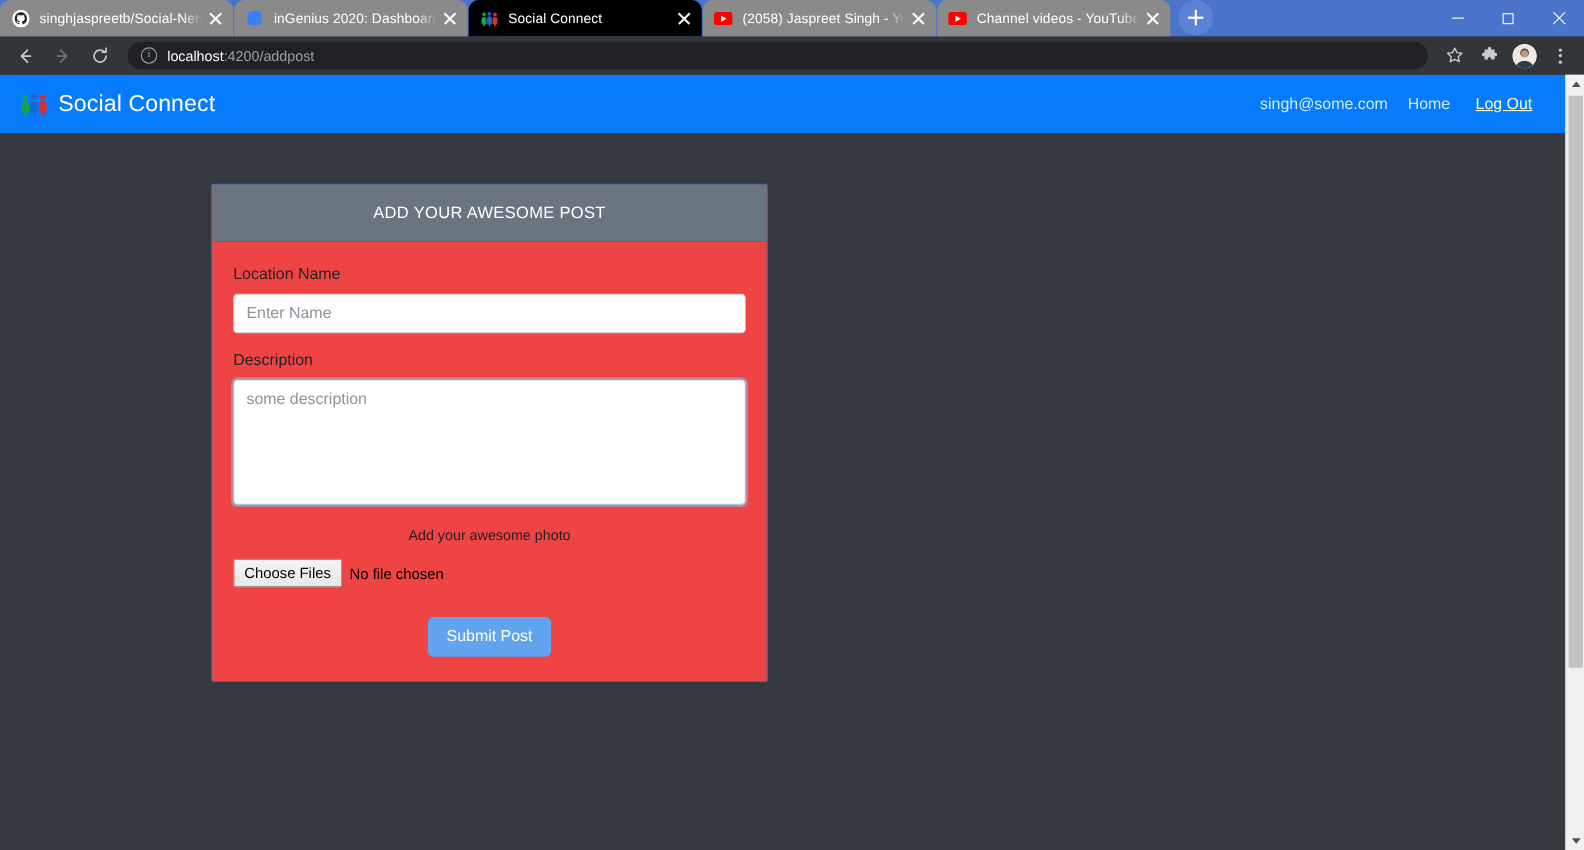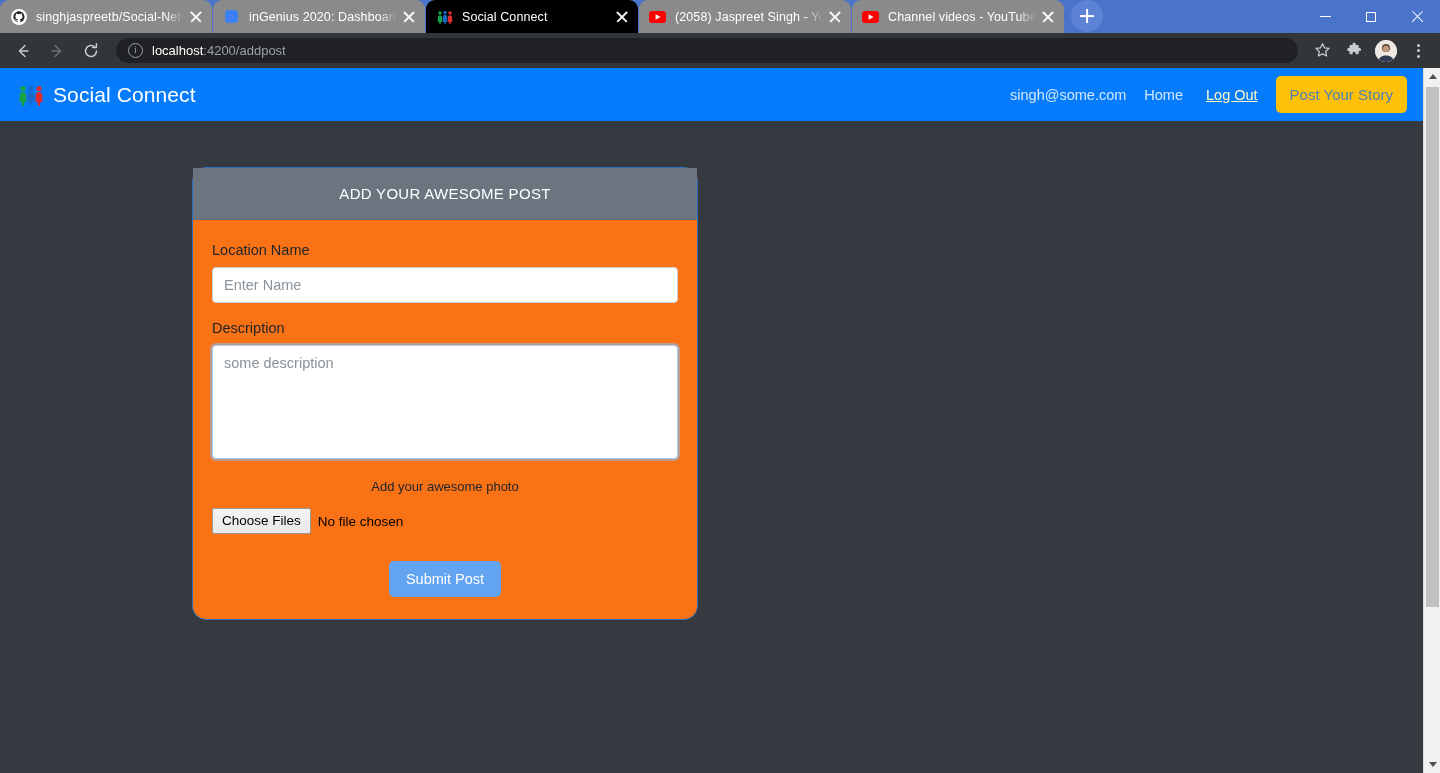--- a/index.html
+++ b/index.html
@@ -235,23 +235,23 @@
     border-radius: 5px;
     margin-left: 4px;
     white-space: nowrap;
   }
 
   
   .card {
     position: absolute;
     left: 192px; top: 99px;
     width: 506px;
-    background: #f97316;
+    background: #ef4444;
     border: 1px solid #2f6fbf;
-    border-radius: 14px;
+    border-radius: 2px;
   }
   .card-header {
     background: #6b7580;
     color: #ffffff;
     text-align: center;
     font-size: 15px;
     letter-spacing: .3px;
     padding: 17px 10px 17px;
     border-bottom: 1px solid #5f6a75;
   }
@@ -504,21 +504,20 @@
               <circle cx="21" cy="4.5" r="2.6" fill="#e02b2b"></circle>
                 <path d="M21 8c-2 0-3.4 1.6-3.4 3.6V18h2l.5 4h1.8l.5-4h2v-6.4C24.4 9.6 23 8 21 8z" fill="#e02b2b"></path>
             </svg>
           </span>
           <span>Social Connect</span>
         </div>
         <div class="nav-right">
           <span class="nav-link">singh@some.com</span>
           <span class="nav-link">Home</span>
           <span class="nav-link logout">Log Out</span>
-          <span class="btn-story">Post Your Story</span>
         </div>
       </div>
 
       <div class="card">
         <div class="card-header">ADD YOUR AWESOME POST</div>
         <div class="card-body">
 
           <div class="field-label">Location Name</div>
           <input class="text-input" type="text" placeholder="Enter Name" style="">
 

